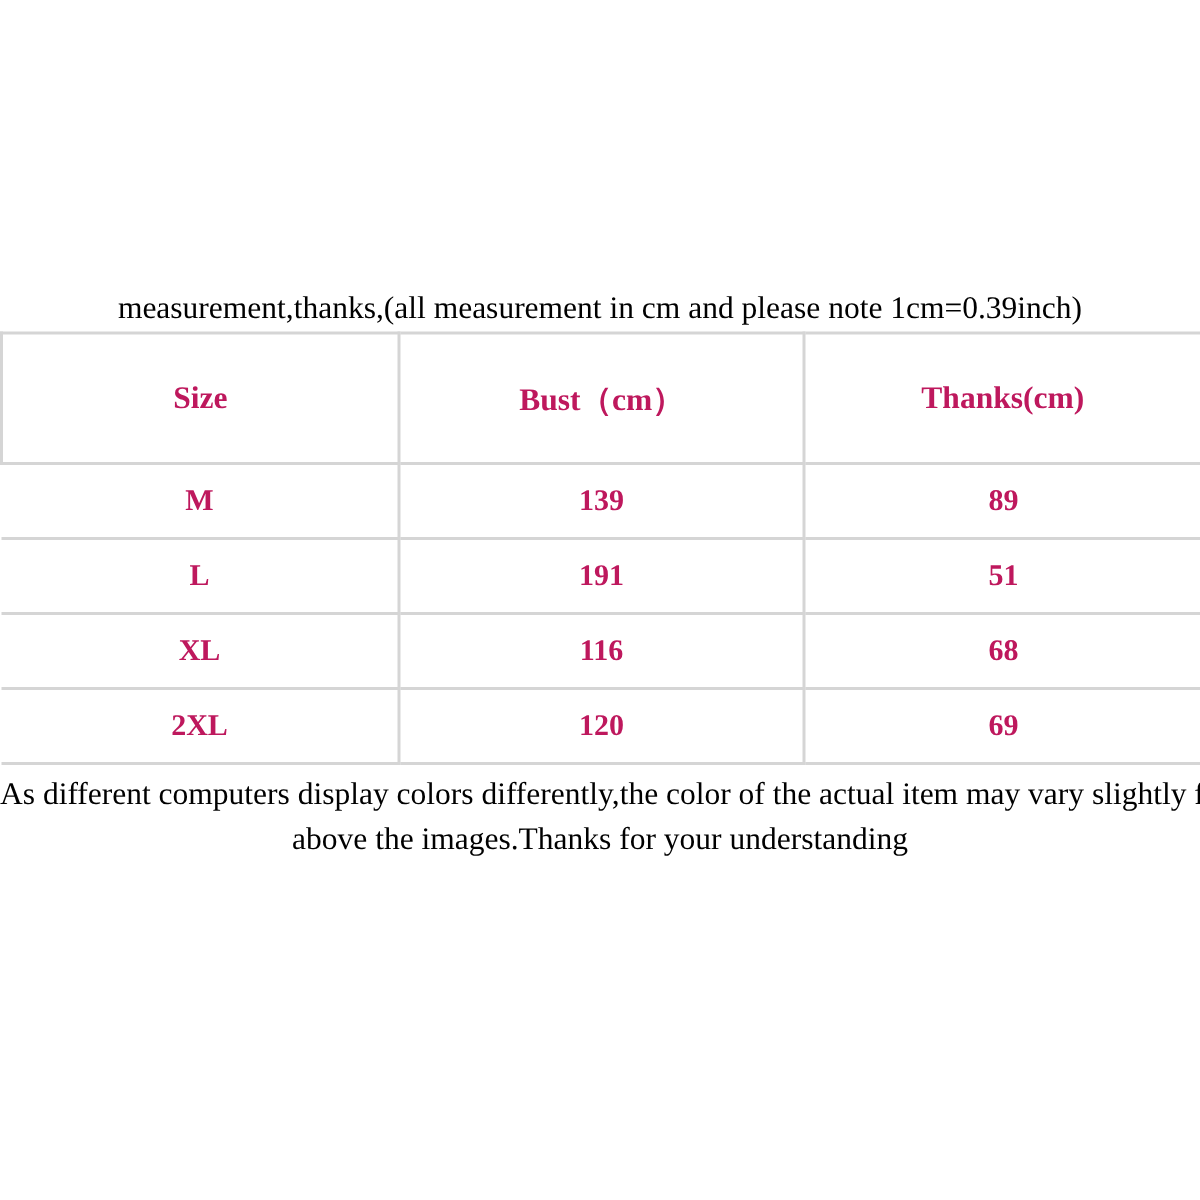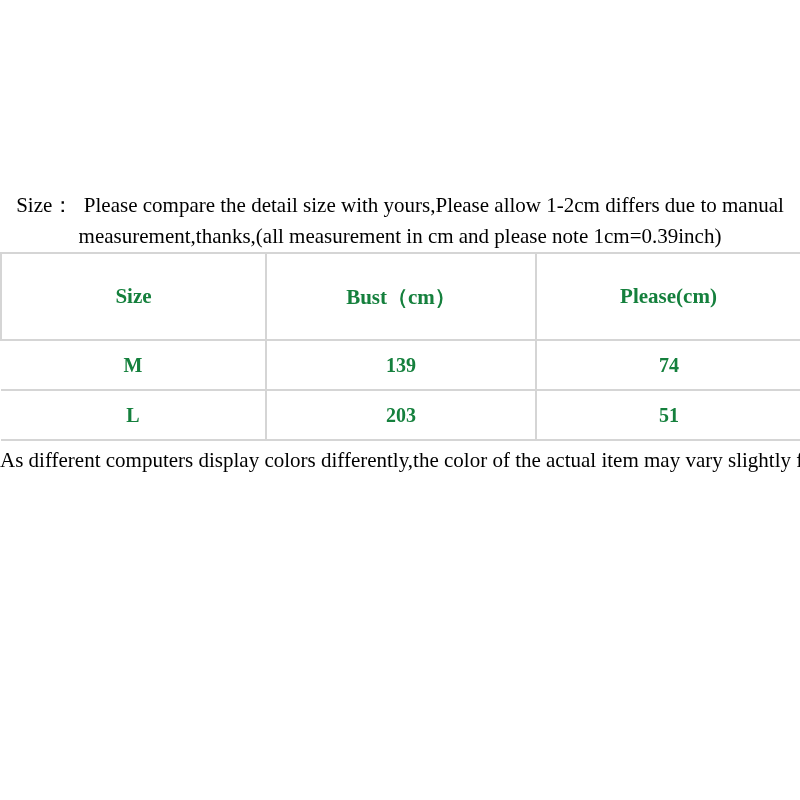--- a/index.html
+++ b/index.html
@@ -34,21 +34,21 @@
   table.size-table col.c1 { width: 265px; }
   table.size-table col.c2 { width: 270px; }
   table.size-table col.c3 { width: 265px; }
   table.size-table th,
   table.size-table td {
     border-top: 2px solid #d5d5d5;
     border-bottom: 2px solid #d5d5d5;
     text-align: center;
     vertical-align: middle;
     font-weight: bold;
-    color: #15803d;
+    color: #be185d;
     background: #ffffff;
   }
   table.size-table th { font-size: 21px; height: 87px; }
   table.size-table td { font-size: 20px; height: 50px; }
   
   table.size-table th:nth-child(1),
   table.size-table th:nth-child(2),
   table.size-table td:nth-child(1),
   table.size-table td:nth-child(2) {
     border-right: 2px solid #d5d5d5;
@@ -63,48 +63,58 @@
     line-height: 30px;
     color: #000000;
   }
 </style>
 </head>
 <body>
 
 <div class="page">
 
   <div class="top-note">
-    <div class="note-line">Size：  Please compare the detail size with yours,Please allow 1-2cm differs due to manual</div>
     <div class="note-line">measurement,thanks,(all measurement in cm and please note 1cm=0.39inch)</div>
   </div>
 
   <table class="size-table">
     <colgroup>
       <col class="c1">
         <col class="c2">
         <col class="c3">
     </colgroup>
     <thead>
       <tr>
         <th>Size</th>
         <th>Bust（cm）</th>
-        <th>Please(cm)</th>
+        <th>Thanks(cm)</th>
       </tr>
     </thead>
     <tbody>
       <tr>
         <td>M</td>
         <td>139</td>
-        <td>74</td>
+        <td>89</td>
       </tr>
       <tr>
         <td>L</td>
-        <td>203</td>
+        <td>191</td>
         <td>51</td>
+      </tr>
+      <tr>
+        <td>XL</td>
+        <td>116</td>
+        <td>68</td>
+      </tr>
+      <tr>
+        <td>2XL</td>
+        <td>120</td>
+        <td>69</td>
       </tr>
     </tbody>
   </table>
 
   <div class="bottom-note">
     <div class="note-line">As different computers display colors differently,the color of the actual item may vary slightly from the</div>
+    <div class="note-line">above the images.Thanks for your understanding</div>
   </div>
 
 </div>
 
 </body></html>

